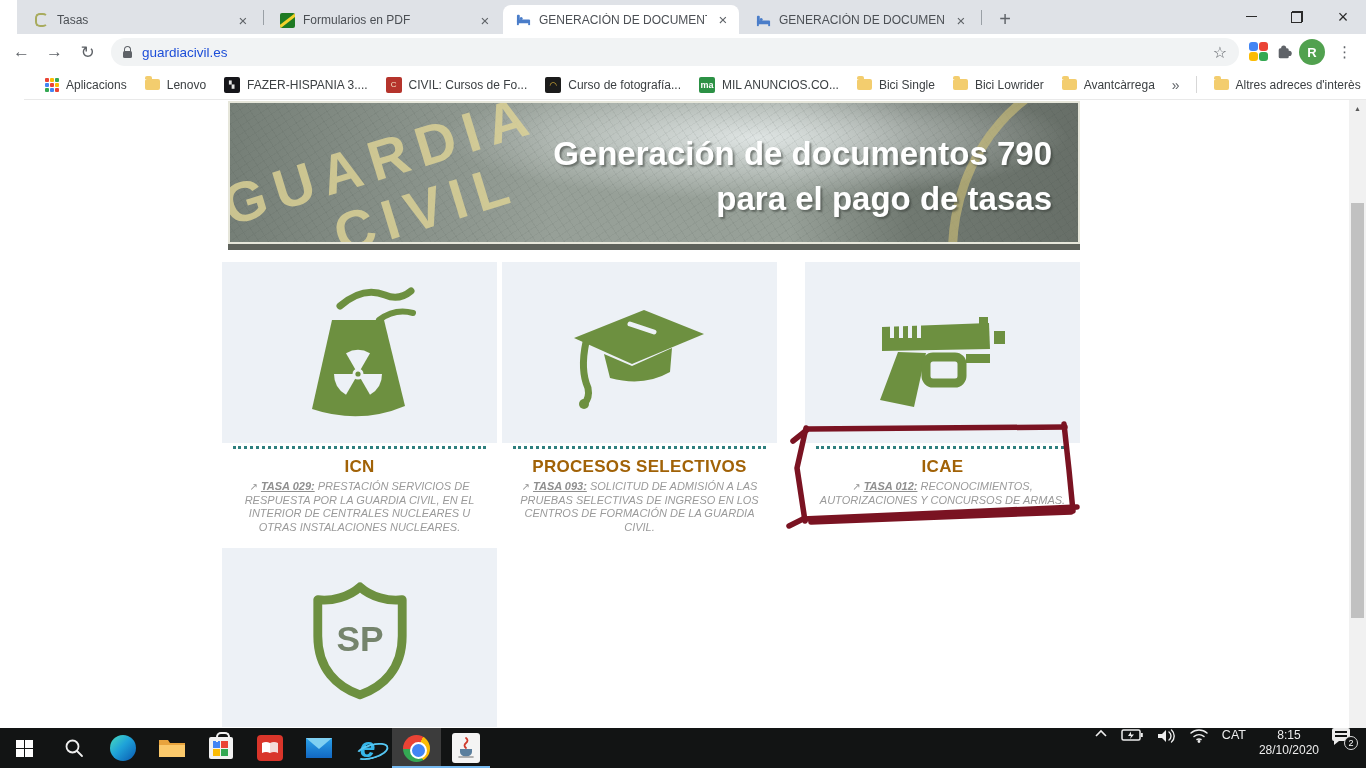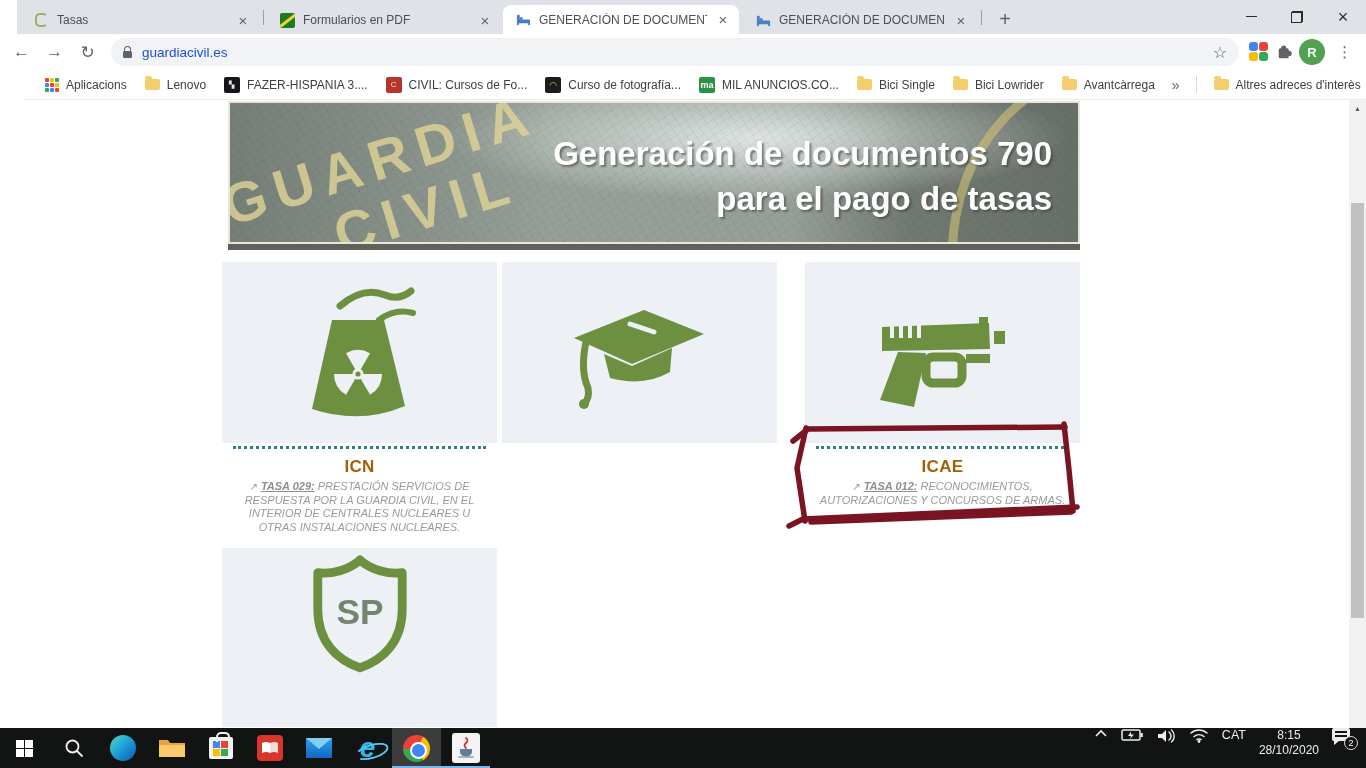--- a/index.html
+++ b/index.html
@@ -89,21 +89,21 @@
   .watermark .w2 { display:block; margin-left:98px; }
   .banner-arc { position:absolute; right:-210px; top:-40px; width:340px; height:380px; border-radius:50%;
                 border:9px solid rgba(208,193,118,.6); }
   .banner-title { position:absolute; right:26px; top:28px; text-align:right; color:#fff; font-weight:bold;
                   font-size:33px; line-height:45px; text-shadow:2px 2px 2px rgba(55,60,55,.55); }
 
   .iconbox { position:absolute; top:162px; width:275px; height:181px; background:#edf1f6;
              display:flex; align-items:center; justify-content:center; }
   .b1 { left:222px; } .b2 { left:502px; } .b3 { left:805px; }
   .spbox { position:absolute; left:222px; top:448px; width:275px; height:179px; background:#edf1f6;
-           display:flex; align-items:flex-start; justify-content:center; }
+           display:flex; align-items:center; justify-content:center; }
 
   .cardtext { position:absolute; top:346px; width:275px; text-align:center; }
   .x1 { left:222px; } .x2 { left:502px; } .x3 { left:805px; }
   .dots { width:253px; margin:0 auto; border-top:3px dotted #2e7f7e; height:0; }
   .cardtitle { font-size:17px; font-weight:bold; color:#a16207; margin-top:8px; letter-spacing:.3px; }
   .carddesc { margin-top:3px; font-size:11px; font-style:italic; color:#9a9a9a; line-height:13.5px; padding:0 8px; }
   .tasa { font-weight:bold; text-decoration:underline; color:#8f8f8f; cursor:pointer; }
   .ext-arrow { font-style:normal; font-size:10px; color:#8f8f8f; }
 
   .annotation { position:absolute; left:781px; top:318px; width:300px; height:118px; pointer-events:none; }
@@ -363,20 +363,29 @@
 
   <div class="cardtext x1">
     <div class="dots"></div>
     <div class="cardtitle">ICN</div>
     <p class="carddesc">
       <span class="ext-arrow">↗</span>
       <a class="tasa">TASA 029:</a>
       <span>PRESTACIÓN SERVICIOS DE RESPUESTA POR LA GUARDIA CIVIL, EN EL INTERIOR DE CENTRALES NUCLEARES U OTRAS INSTALACIONES NUCLEARES.</span>
     </p>
   </div>
+  <div class="cardtext x2">
+    <div class="dots"></div>
+    <div class="cardtitle">PROCESOS SELECTIVOS</div>
+    <p class="carddesc">
+      <span class="ext-arrow">↗</span>
+      <a class="tasa">TASA 093:</a>
+      <span>SOLICITUD DE ADMISIÓN A LAS PRUEBAS SELECTIVAS DE INGRESO EN LOS CENTROS DE FORMACIÓN DE LA GUARDIA CIVIL.</span>
+    </p>
+  </div>
   <div class="cardtext x3">
     <div class="dots"></div>
     <div class="cardtitle">ICAE</div>
     <p class="carddesc">
       <span class="ext-arrow">↗</span>
       <a class="tasa">TASA 012:</a>
       <span>RECONOCIMIENTOS, AUTORIZACIONES Y CONCURSOS DE ARMAS.</span>
     </p>
   </div>
 

